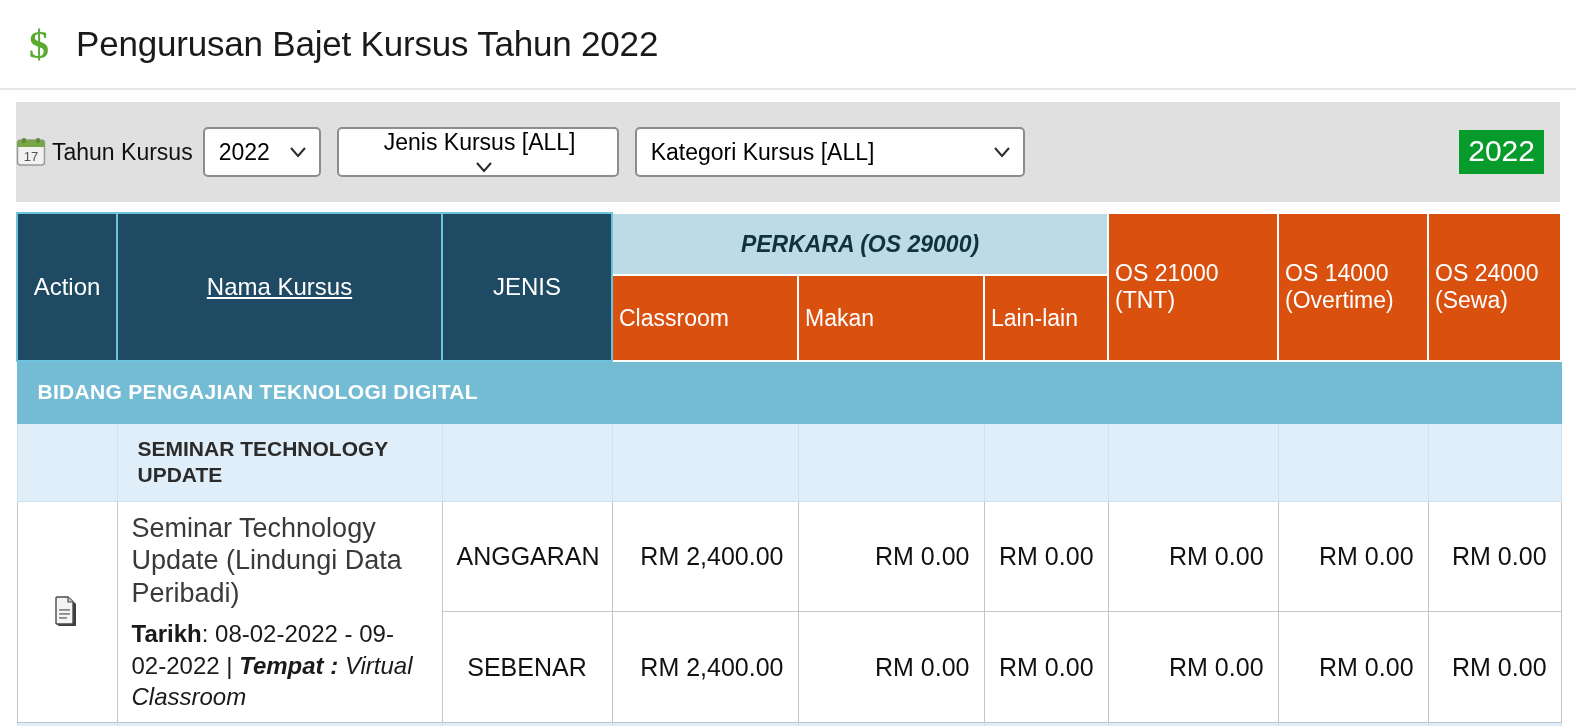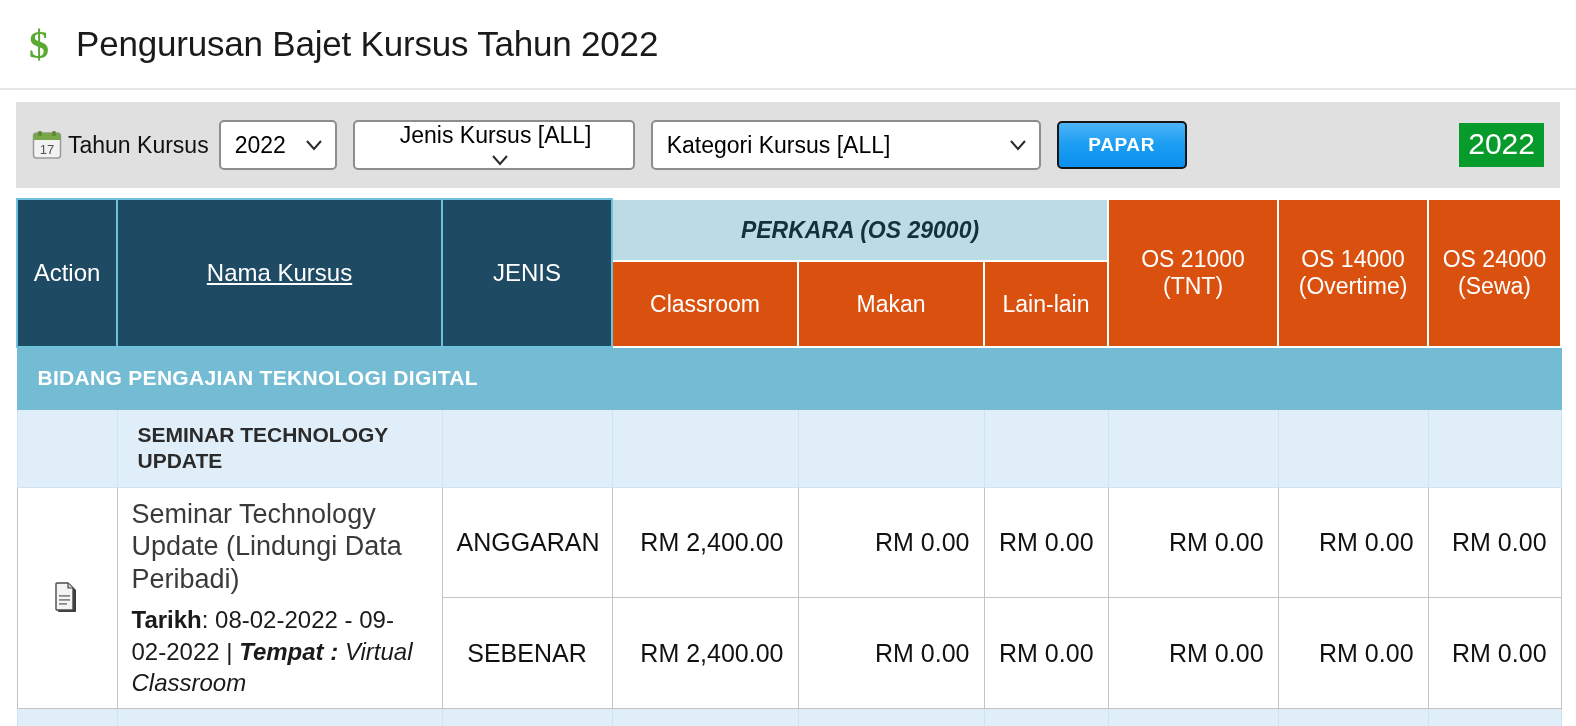--- a/index.html
+++ b/index.html
@@ -25,25 +25,25 @@
     font-size: 35px;
     color: #1a1a1a;
     margin-left: 16px;
     letter-spacing: -0.2px;
     white-space: nowrap;
   }
 
   
   .toolbar {
     margin: 12px 16px 0 16px;
-    height: 86px;
+    height: 100px;
     background: #e0e0e0;
     display: flex;
     align-items: center;
-    padding: 0 16px;
+    padding: 0 0;
     position: relative;
   }
   .cal-icon { width: 30px; height: 30px; flex: none; margin-right: 6px; }
   .toolbar-label {
     font-size: 23px;
     color: #111;
     white-space: nowrap;
     margin-right: 10px;
   }
   .select-box {
@@ -116,21 +116,21 @@
     border: 2px solid #ffffff;
     padding: 10px 0;
     height: 62px;
     font-style: italic;
   }
   th.orange {
     background: #d9500f;
     color: #ffffff;
     font-size: 23px;
     font-weight: normal;
-    text-align: center;
+    text-align: left;
     border: 2px solid #ffffff;
     padding: 6px 6px;
     vertical-align: middle;
   }
   th.orange.tall { height: 148px; }
 
   
   td.bidang {
     background: #74bcd4;
     color: #ffffff;
@@ -231,21 +231,20 @@
 
   <div class="select-box kategori">
     <span class="select-text">Kategori Kursus [ALL]</span>
     <span class="chev">
       <svg viewBox="0 0 22 22" width="22" height="22">
         <path d="M4 7 L11 15 L18 7" fill="none" stroke="#2a2a2a" stroke-width="2"></path>
       </svg>
     </span>
   </div>
 
-  <div class="papar-btn">PAPAR</div>
 
   <div class="year-badge">2022</div>
 </div>
 
 <div class="table-wrap">
   <table class="budget">
     <colgroup>
       <col style="width:100px">
       <col style="width:325px">
       <col style="width:170px">

